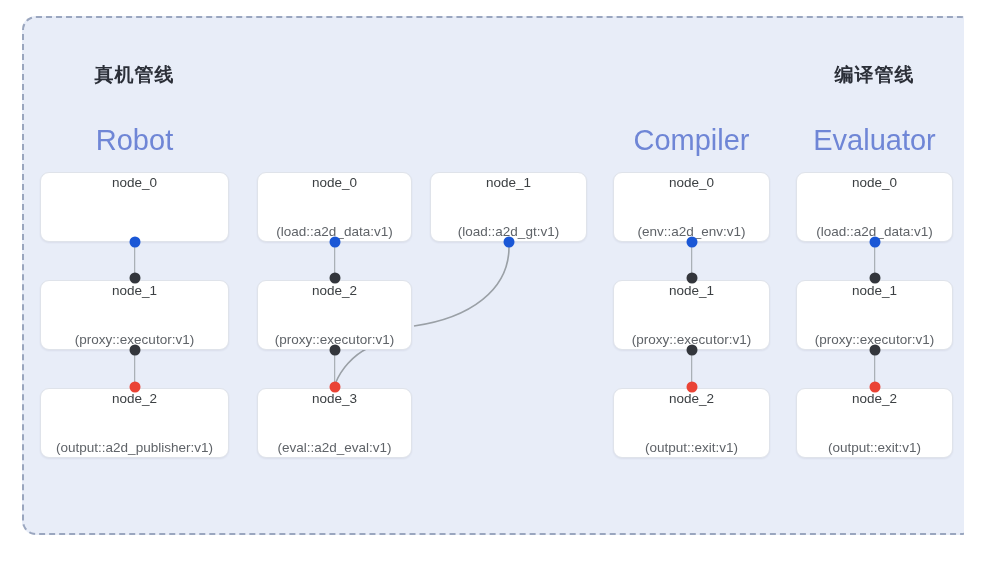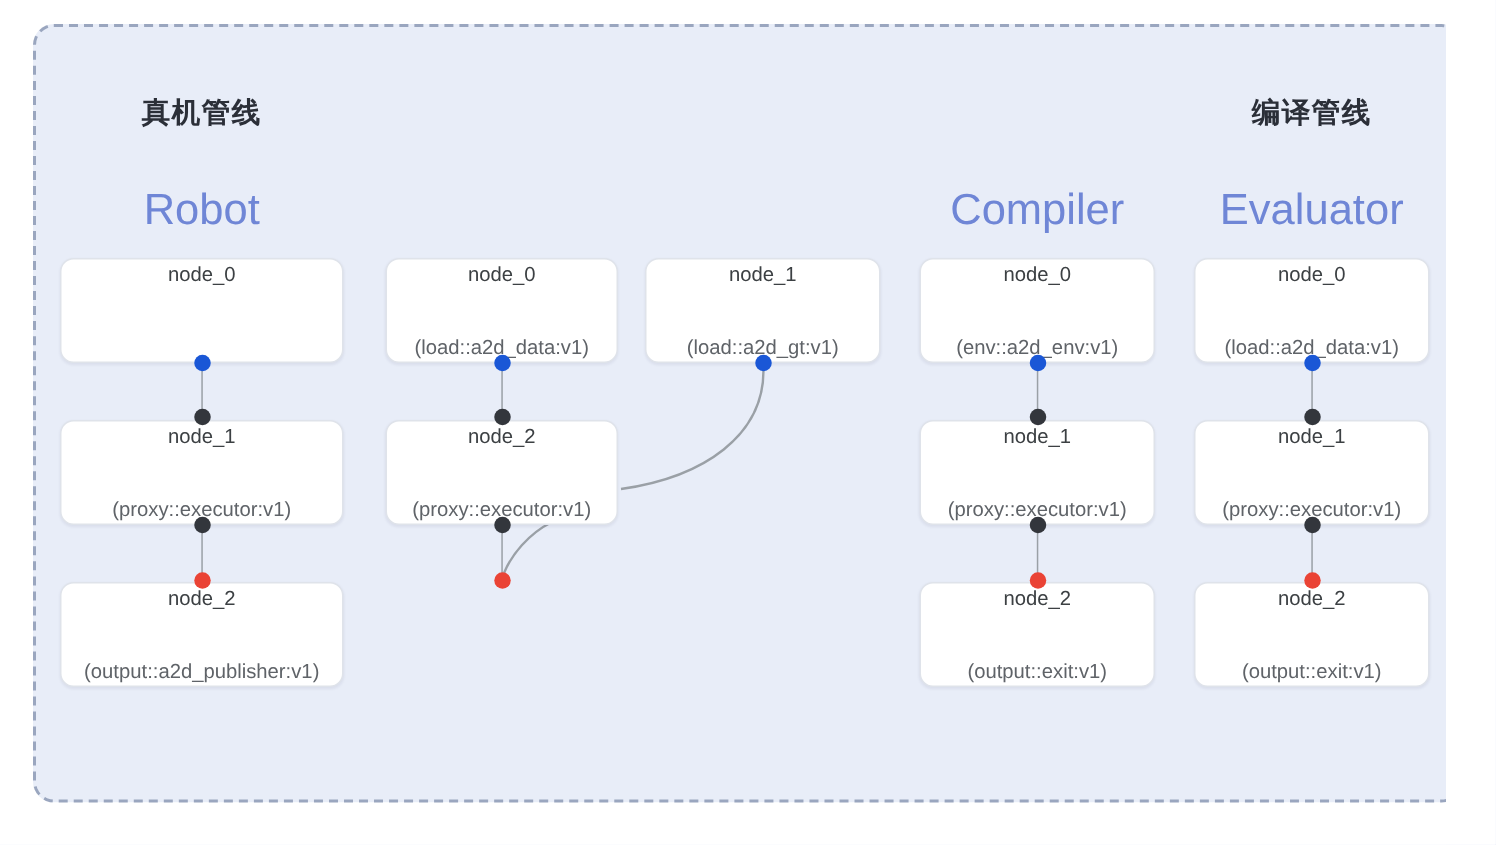--- a/index.html
+++ b/index.html
@@ -174,20 +174,24 @@
       <div class="node" style="left:173px; top:172px; width:157px;">
         <div class="node-name">node_1</div>
         <div class="node-type">(load::a2d_gt:v1)</div>
       </div>
 
       <div class="node" style="left:0px; top:280px; width:155px;">
         <div class="node-name">node_2</div>
         <div class="node-type">(proxy::executor:v1)</div>
       </div>
 
+      <div class="node" style="left:0px; top:388px; width:155px;">
+        <div class="node-name">node_3</div>
+        <div class="node-type">(eval::a2d_eval:v1)</div>
+      </div>
 
       <div class="link" style="left:77.5px; top:242px; height:36px;"></div>
       <div class="link" style="left:77.5px; top:350px; height:38px;"></div>
 
       <div class="port blue" style="left:77.5px; top:242px;"></div>
       <div class="port blue" style="left:251.5px; top:242px;"></div>
       <div class="port black" style="left:77.5px; top:278px;"></div>
       <div class="port black" style="left:77.5px; top:350px;"></div>
       <div class="port red" style="left:77.5px; top:387px;"></div>
     </div>

